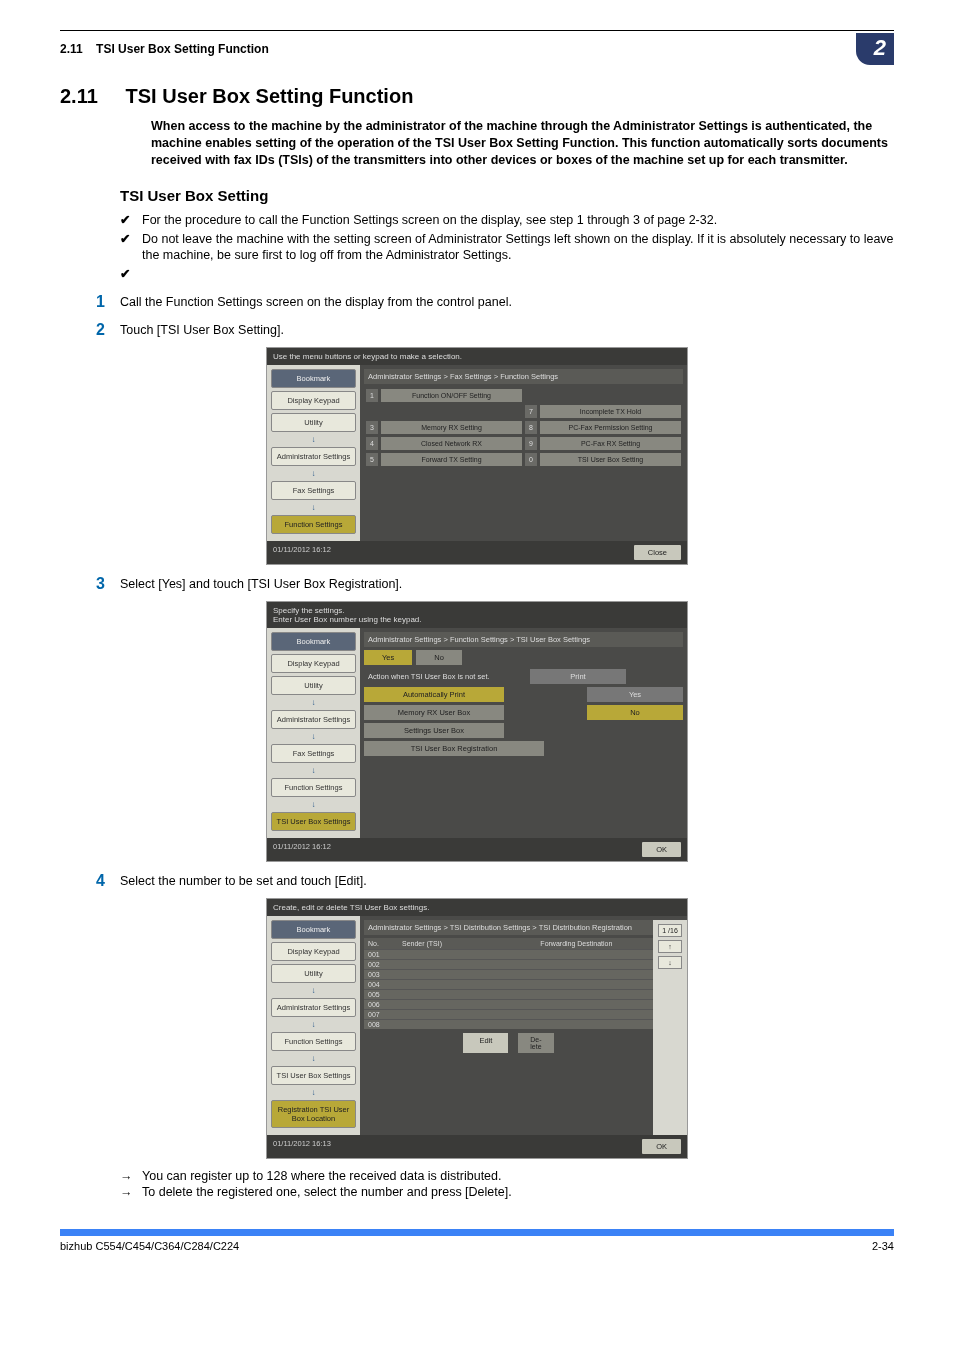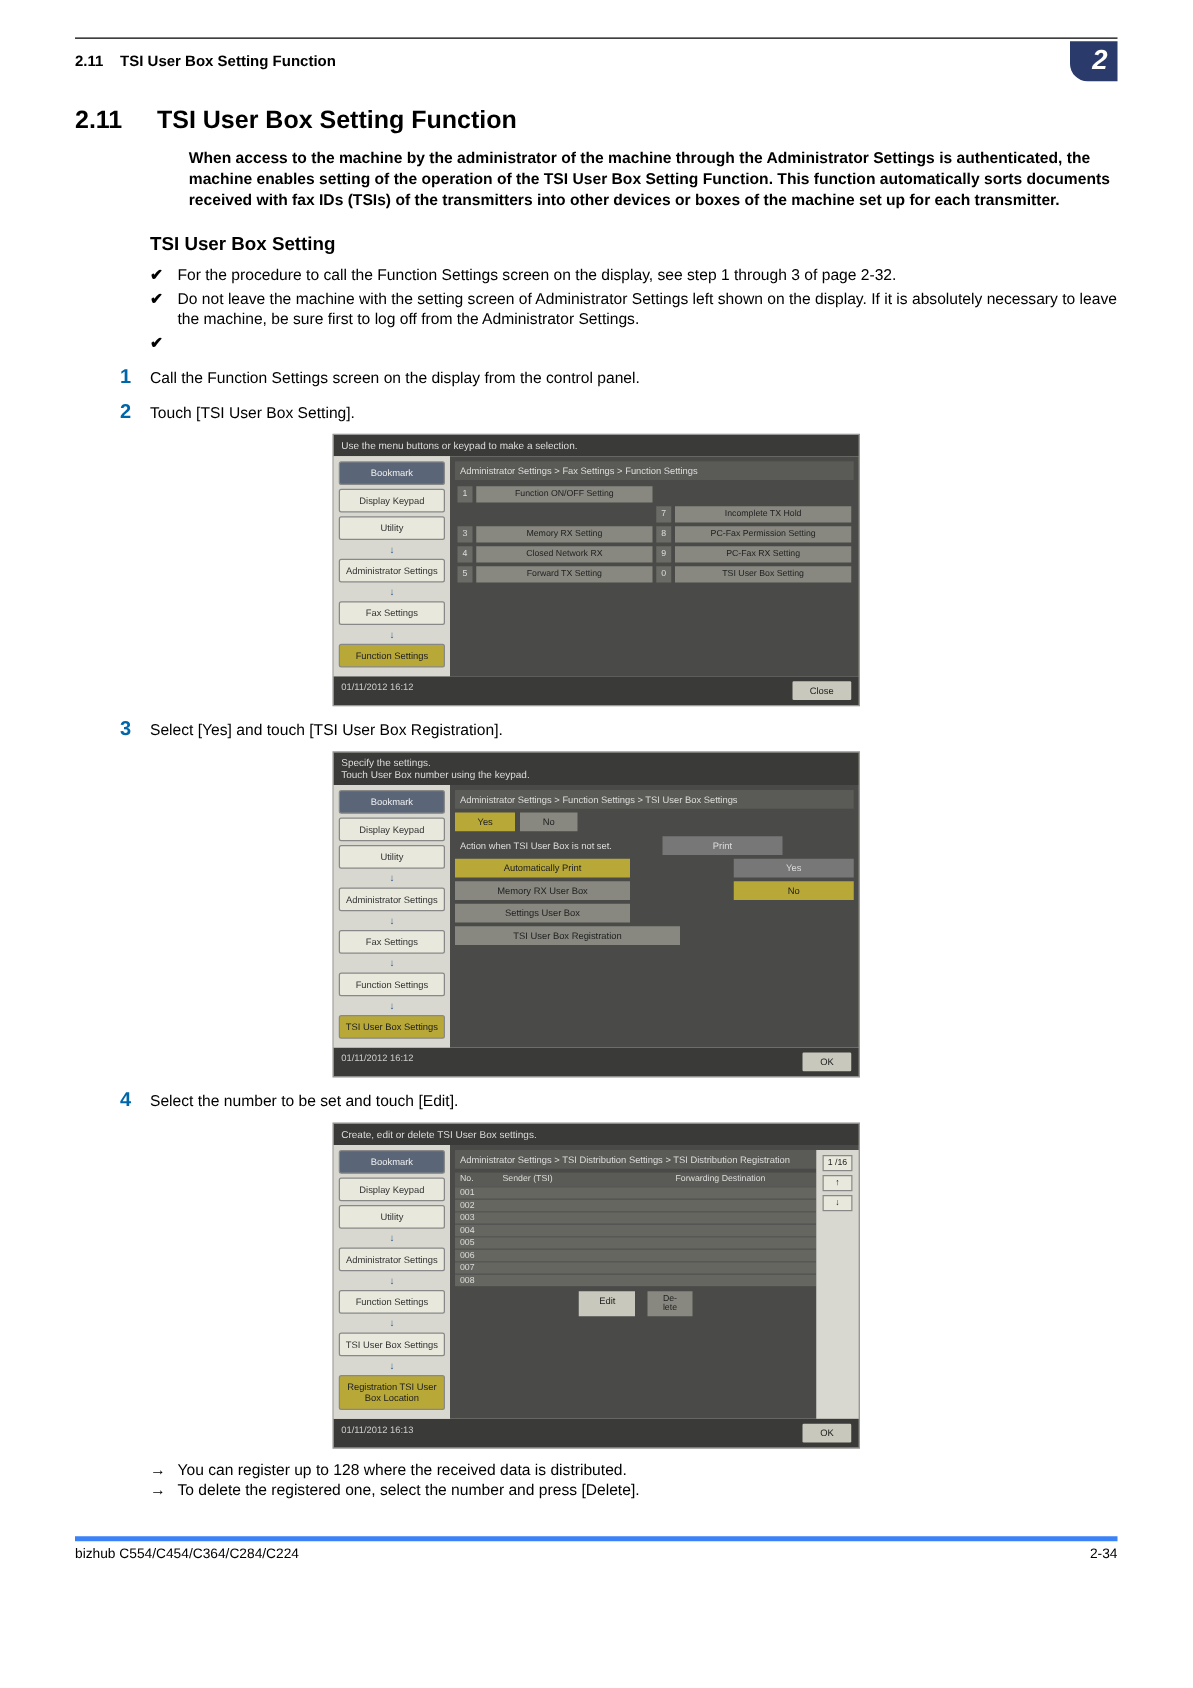--- a/index.html
+++ b/index.html
@@ -203,21 +203,21 @@
   .ss-trow { display:flex; background:#666660; font-size:7px; border-top:1px solid #555;}
   .ss-trow .no-col{ width:26px; padding:1px 4px; color:#ddd;}
   .ss-trow .sender{ flex:1.2; padding:1px 4px;}
   .ss-trow .dest{ flex:1; padding:1px 4px;}
   .ss-pager { width:30px; background:#d8d8d0; display:flex; flex-direction:column; align-items:center; gap:3px; padding:4px 2px;}
   .ss-pager div { background:#e8e8dc; border:1px solid #888; width:22px; text-align:center; font-size:7px; color:#222; padding:2px 0;}
   .ss-edit-row { display:flex; justify-content:center; gap:10px; padding:4px; }
   .ss-edit-btn { background:#c8c8bc; color:#222; padding:3px 16px; font-size:7.5px; }
   .ss-del-btn { background:#888880; color:#222; padding:3px 12px; font-size:7px; }
   .footer-line {
-    border-top: 4px solid #3b82f6;
+    border-top: 7px solid #3b82f6;
     margin-top: 30px;
     padding-top: 4px;
     display: flex;
     justify-content: space-between;
     font-size: 11px;
   }
 </style>
 </head>
 <body>
 <div class="page">
@@ -312,21 +312,21 @@
   </div>
 </div>
 
 <div class="step-row">
   <div class="step-num">3</div>
   <div class="step-text">Select [Yes] and touch [TSI User Box Registration].</div>
 </div>
 
 <div class="screenshot">
   <div class="ss-top" style="white-space:pre-line;">Specify the settings.
-Touch User Box number using the keypad.</div>
+Enter User Box number using the keypad.</div>
   <div class="ss-body">
     <div class="ss-sidebar">
       <div class="ss-side-btn bookmark">Bookmark</div>
       <div class="ss-side-btn">Display Keypad</div>
       <div class="ss-side-btn">Utility</div>
       <div class="ss-side-arrow">↓</div>
       <div class="ss-side-btn">Administrator Settings</div>
       <div class="ss-side-arrow">↓</div>
       <div class="ss-side-btn">Fax Settings</div>
       <div class="ss-side-arrow">↓</div>

